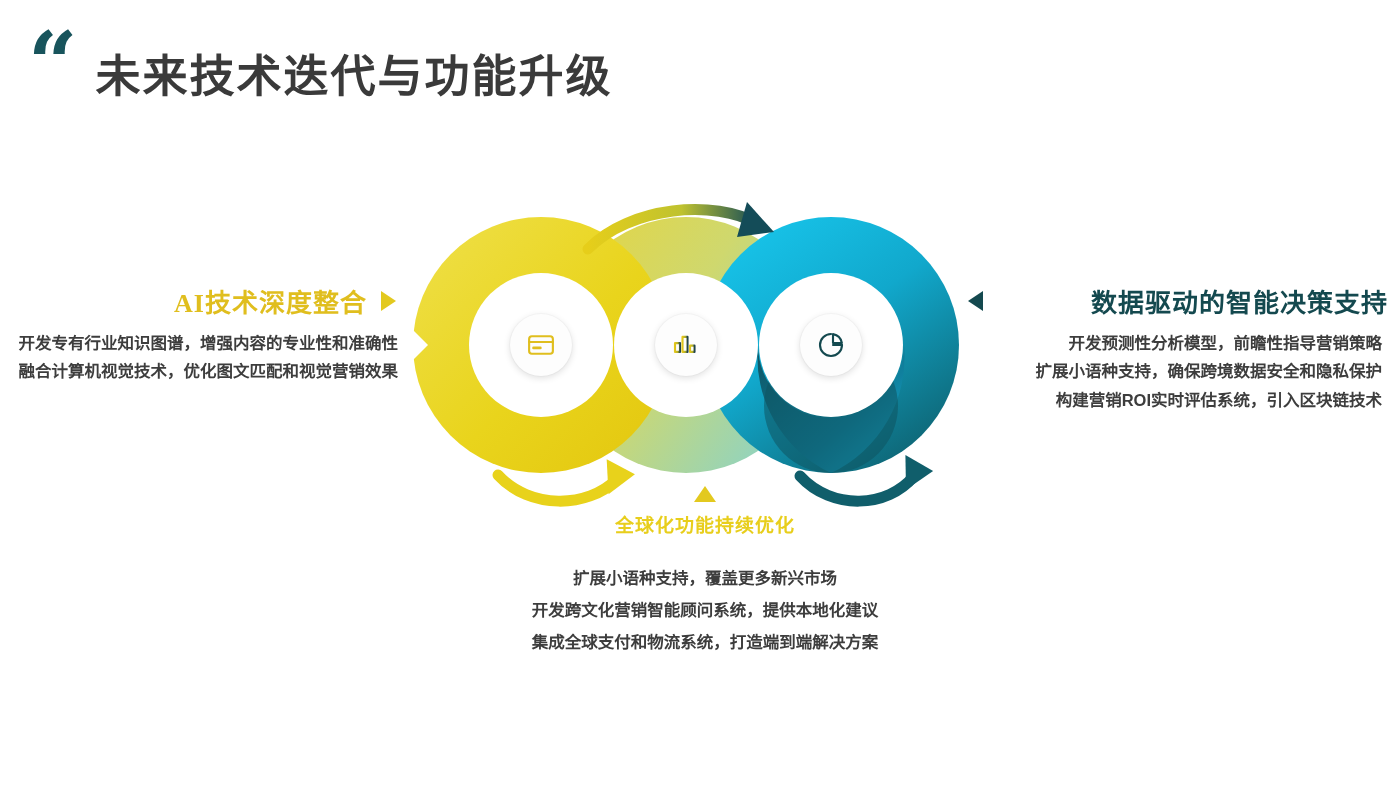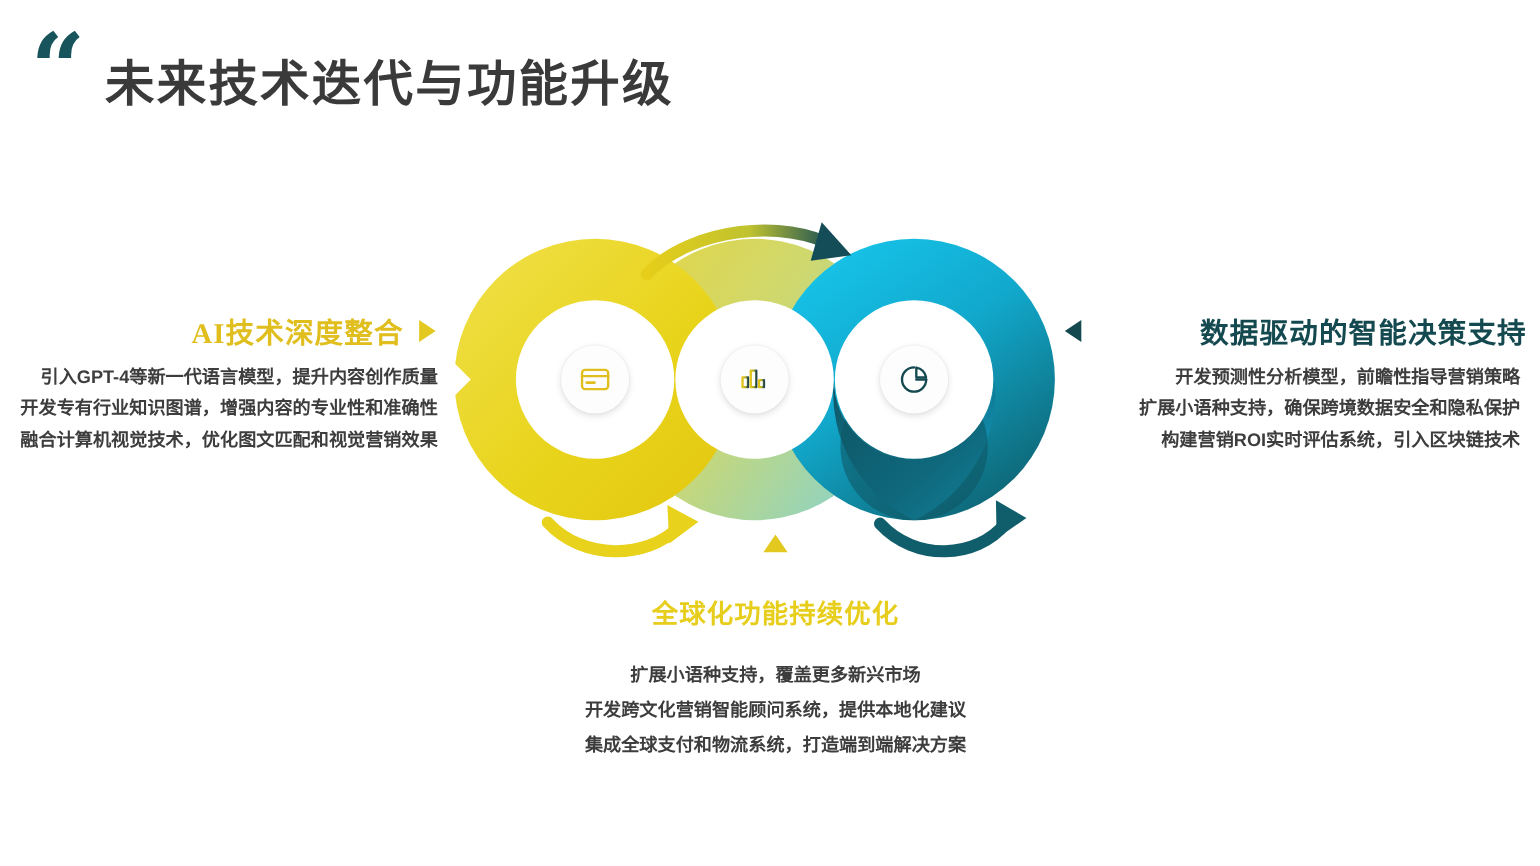--- a/index.html
+++ b/index.html
@@ -134,22 +134,21 @@
   
   #block-right { left: 968px; top: 282px; width: 420px; text-align: right; }
   #block-right .head-row { justify-content: space-between; }
   #block-right .head-text { color: #14494F; }
   #block-right .body { margin-top: 10px; padding-right: 6px; }
 
   
   #block-bottom { left: 440px; top: 486px; width: 530px; text-align: center; }
   #block-bottom .head-text {
     color: #E8CE1C;
-    font-size: 24px;
-    margin-top: 28px;
+    font-size: 19px;
   }
   #block-bottom .head-row { justify-content: center; }
   #block-bottom .body { margin-top: 25px; }
   #block-bottom .body-line { line-height: 1.95; }
 </style>
 </head>
 <body>
 
 <div id="slide">
 
@@ -256,21 +255,20 @@
       </svg>
     </div>
   </div>
 
   <div class="block" id="block-left">
     <div class="head-row">
       <span class="head-text">AI技术深度整合</span>
       <span class="tri tri-right"></span>
     </div>
     <div class="body">
-      <div class="body-line">引入GPT-4等新一代语言模型，提升内容创作质量</div>
       <div class="body-line">开发专有行业知识图谱，增强内容的专业性和准确性</div>
       <div class="body-line">融合计算机视觉技术，优化图文匹配和视觉营销效果</div>
     </div>
   </div>
 
   <div class="block" id="block-right">
     <div class="head-row">
       <span class="tri tri-left"></span>
       <span class="head-text">数据驱动的智能决策支持</span>
     </div>

